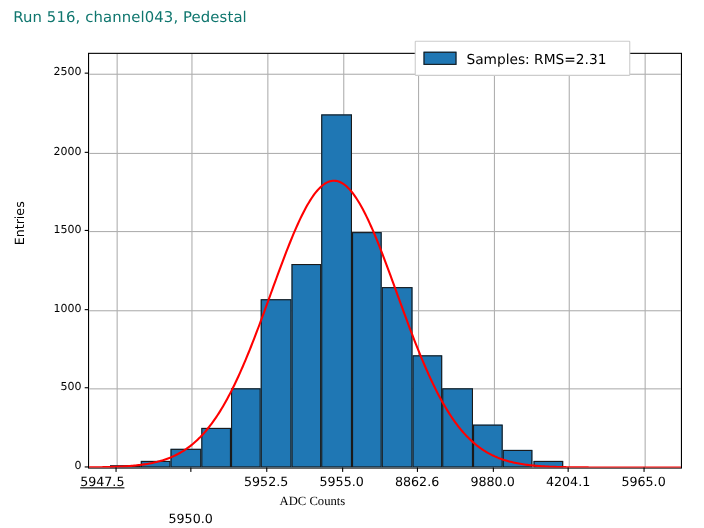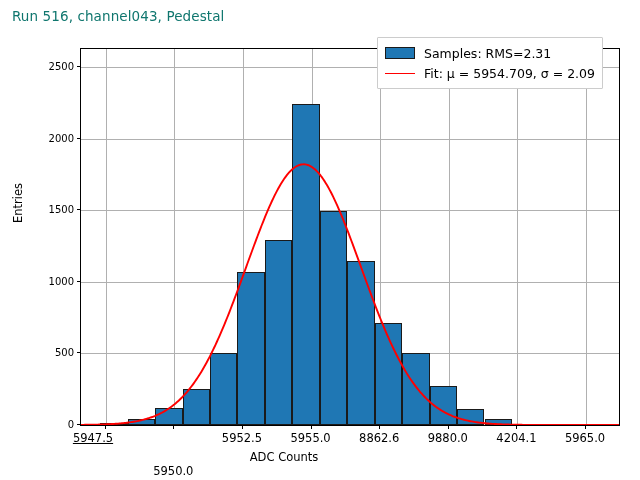--- a/index.html
+++ b/index.html
@@ -105,40 +105,41 @@
     white-space: nowrap;
   }
   #xlabel {
     position: absolute;
     left: 0;
     top: 450px;
     width: 568px;
     text-align: center;
     font-size: 11.5px;
     color: #000000;
+    font-family: Liberation Serif, serif;
   }
   #ylabel {
     position: absolute;
     left: -72px;
     top: 196px;
     width: 180px;
     text-align: center;
     font-size: 11.5px;
     color: #000000;
     transform: rotate(-90deg);
   }
   
   #legend {
     position: absolute;
     left: 377px;
     top: 37px;
     background: #ffffff;
     border: 1px solid #cccccc;
     border-radius: 1px;
-    padding: 5px 7px 5px 7px;
+    padding: 5px 21px 5px 7px;
     box-sizing: border-box;
   }
   .legend-row {
     display: flex;
     align-items: center;
     height: 20px;
   }
   .legend-swatch-patch {
     width: 30px;
     height: 12px;
@@ -242,19 +243,15 @@
     </div>
 
   <div id="xlabel">ADC Counts</div>
   <div id="ylabel">Entries</div>
 
   <div id="legend">
     <div class="legend-row">
       <span class="legend-swatch-patch"></span>
       <span class="legend-text">Samples: RMS=2.31</span>
     </div>
-    <div class="legend-row">
-      <span class="legend-swatch-line"></span>
-      <span class="legend-text">Fit: μ = 5954.709, σ = 2.09</span>
-    </div>
   </div>
 
 </div>
 
 </body></html>

